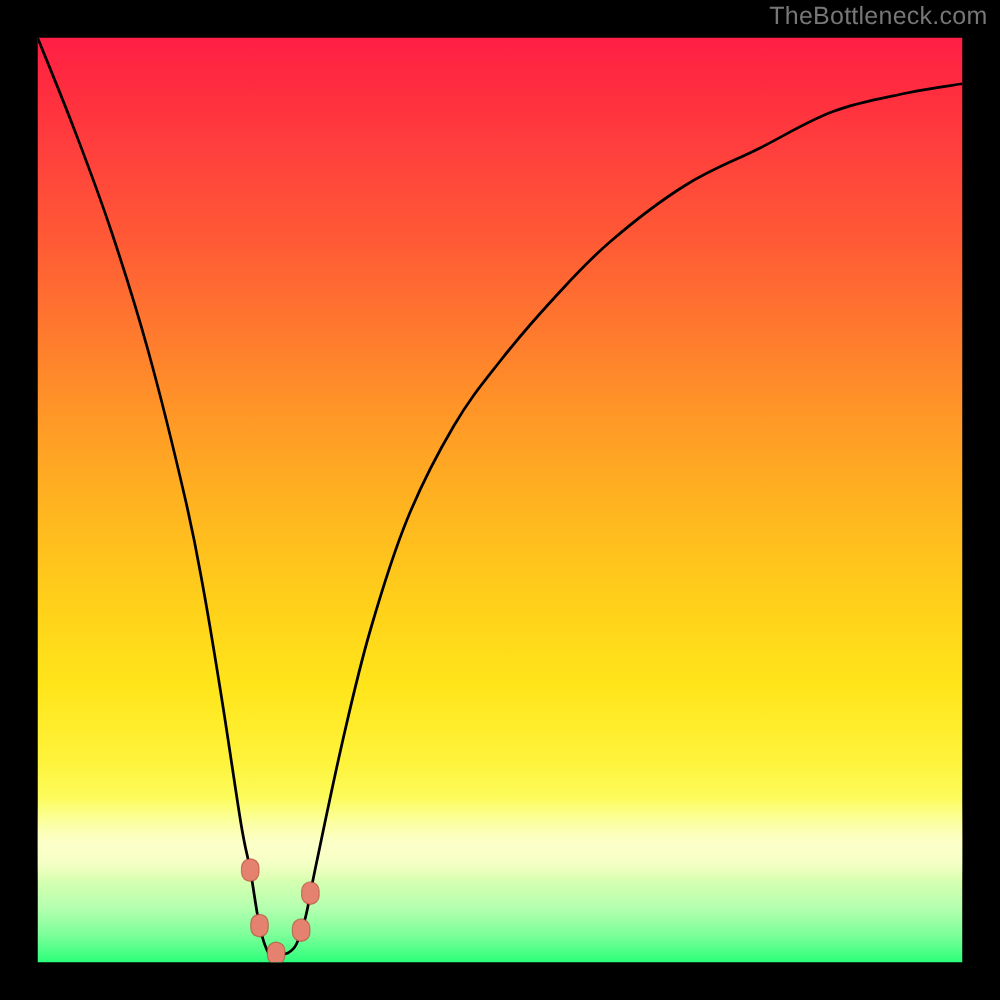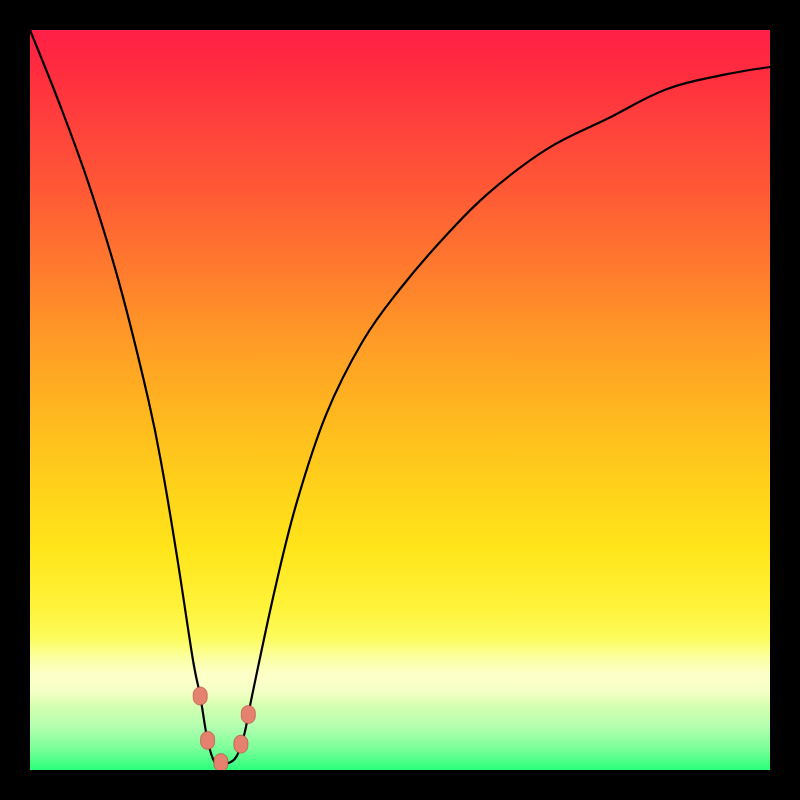--- a/index.html
+++ b/index.html
@@ -92,20 +92,21 @@
   .marker {
     fill: #e4816f;
     stroke: rgba(180,70,55,0.6);
     stroke-width: 1;
   }
 </style>
 </head>
 <body>
 
 <div class="frame">
+  <div class="watermark">TheBottleneck.com</div>
 
   <div class="plot-area">
     <div class="gradient"></div>
     <div class="pale-band"></div>
 
     <svg class="curve" viewBox="0 0 740 740" preserveAspectRatio="none">
       <path id="curve-path" d="M 0.00 0.00 C 5.33 13.32, 18.94 46.03, 29.60 74.00 C 40.26 101.97, 48.54 123.43, 59.20 155.40 C 69.86 187.37, 78.14 212.97, 88.80 251.60 C 99.46 290.23, 110.41 335.37, 118.40 370.00 C 126.39 404.63, 127.87 414.70, 133.20 444.00 C 138.53 473.30, 142.67 499.50, 148.00 532.80 C 153.33 566.10, 158.80 605.02, 162.80 629.00 C 166.80 652.98, 167.54 651.35, 170.20 666.00 C 172.86 680.65, 174.94 698.41, 177.60 710.40 C 180.26 722.39, 182.34 728.60, 185.00 732.60 C 187.66 736.60, 189.74 732.60, 192.40 732.60 C 195.06 732.60, 197.14 733.93, 199.80 732.60 C 202.46 731.27, 204.54 730.53, 207.20 725.20 C 209.86 719.87, 211.94 713.66, 214.60 703.00 C 217.26 692.34, 216.67 691.31, 222.00 666.00 C 227.33 640.69, 236.21 597.03, 244.20 562.40 C 252.19 527.77, 257.08 505.57, 266.40 473.60 C 275.72 441.63, 284.01 414.10, 296.00 384.80 C 307.99 355.50, 319.68 333.44, 333.00 310.80 C 346.32 288.16, 355.35 277.65, 370.00 259.00 C 384.65 240.35, 398.42 224.52, 414.40 207.20 C 430.38 189.88, 440.15 178.78, 458.80 162.80 C 477.45 146.82, 496.69 131.72, 518.00 118.40 C 539.31 105.08, 555.89 99.46, 577.20 88.80 C 598.51 78.14, 615.09 67.19, 636.40 59.20 C 657.71 51.21, 676.95 48.40, 695.60 44.40 C 714.25 40.40, 732.01 38.33, 740.00 37.00"></path>
       <g id="marker-group">
           <rect x="163.20" y="657.00" width="14" height="18" rx="7" ry="7" class="marker"></rect>
           <rect x="170.60" y="701.40" width="14" height="18" rx="7" ry="7" class="marker"></rect>

